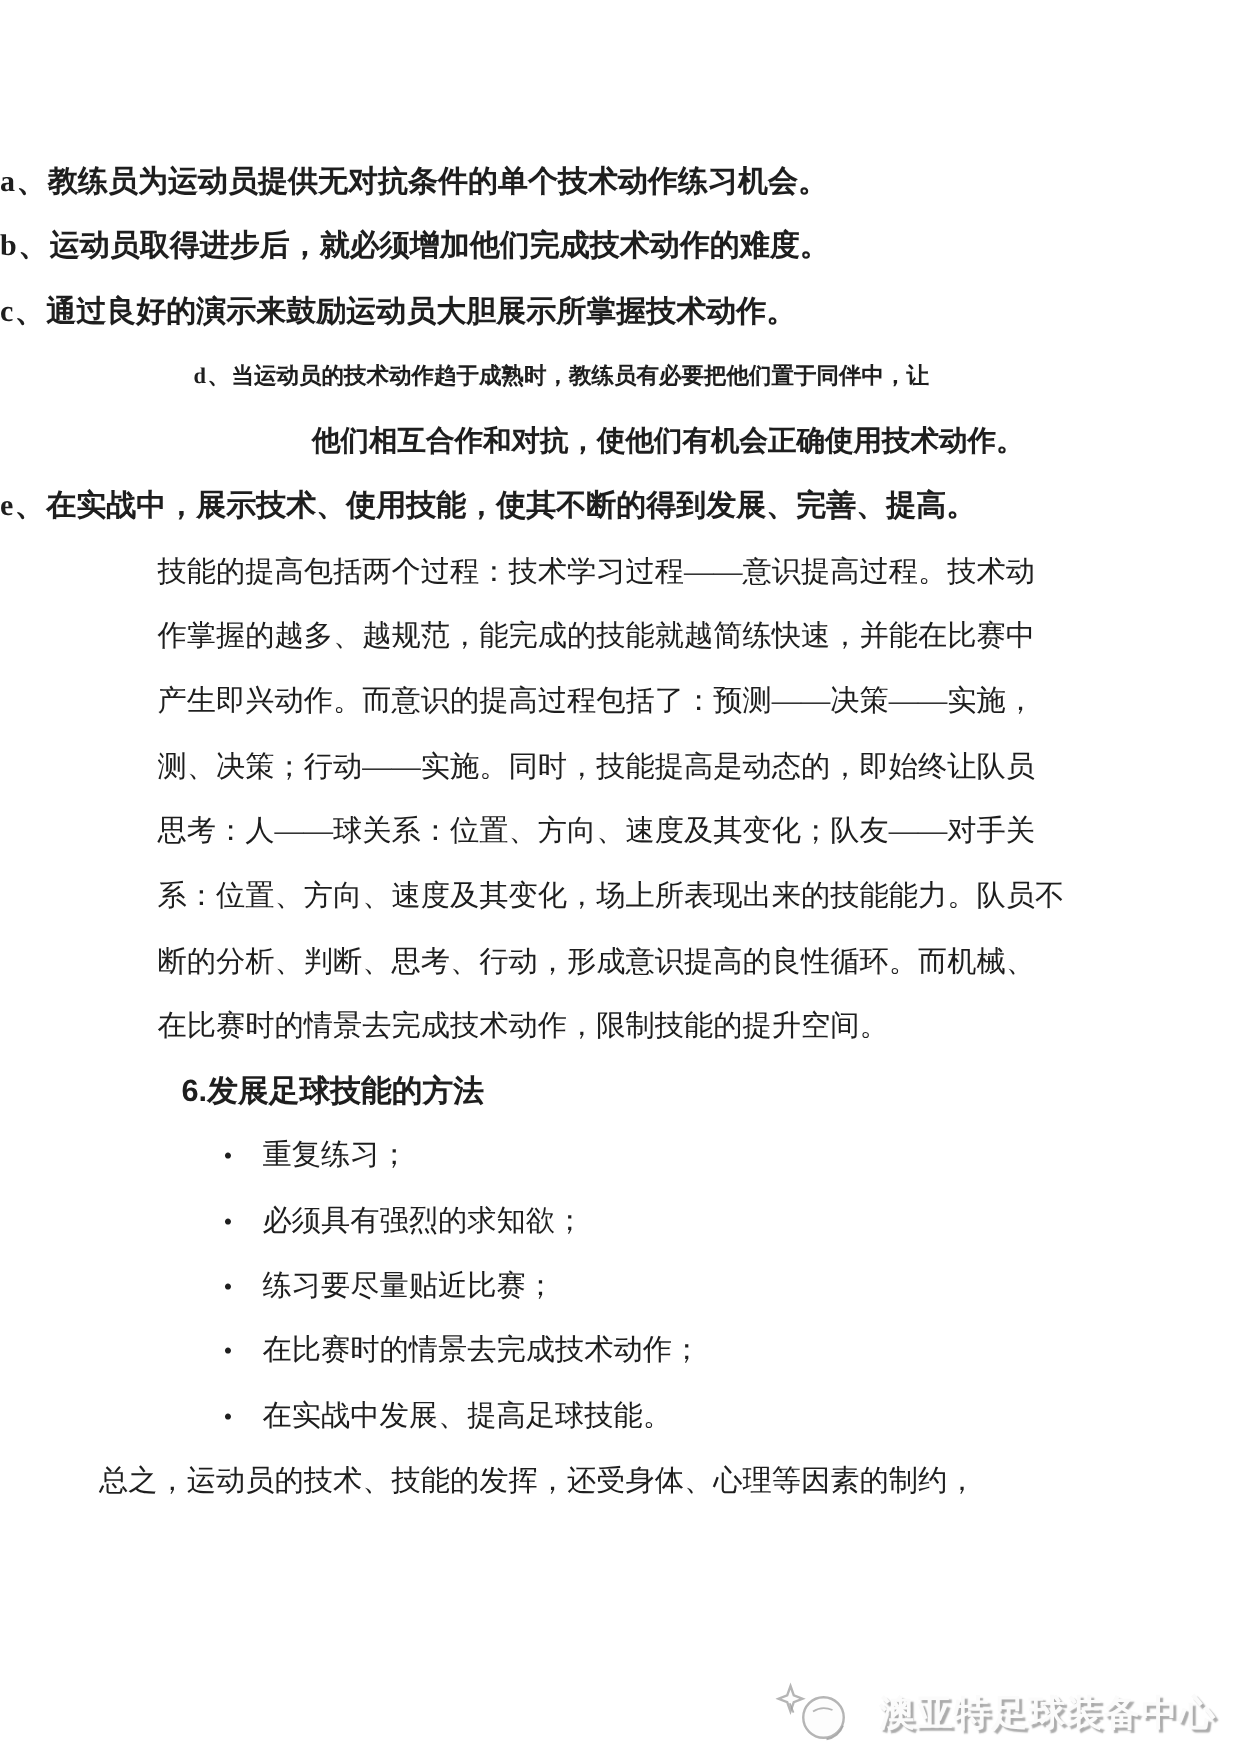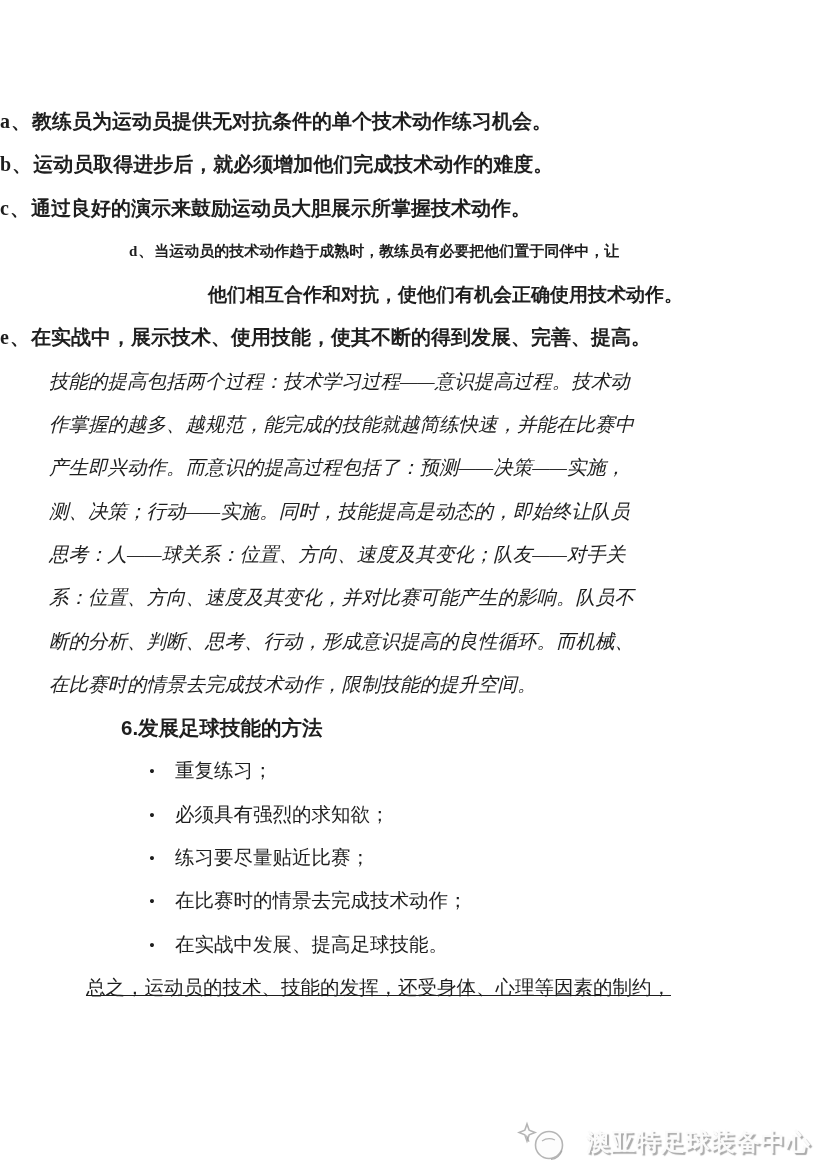--- a/index.html
+++ b/index.html
@@ -27,37 +27,37 @@
     white-space: nowrap;
     font-size: 19.5px;
   }
   
   .line.item       { font-weight: 700; font-size: 20px; }
   .line.item-d     { padding-left: 129px; font-weight: 700; font-size: 15px; }
   .line.item-cont  { padding-left: 172px; font-weight: 700; font-size: 19px; margin-left: 36px; }
   .line.item .lbl,
   .line.item-d .lbl { letter-spacing: 1px; }
   
-  .line.para       { padding-left: 49px; font-style: italic; }
+  .line.para       { padding-left: 105px; }
   
   .line.heading {
     padding-left: 121px;
     font-family: "Liberation Sans", "DejaVu Sans", sans-serif;
     font-weight: 700;
     font-size: 20.5px;
   }
   
   .line.bullet     { padding-left: 149px; }
   .line.bullet .dot {
     display: inline-block;
     width: 26px;
     font-size: 17px;
   }
   
-  .line.closing    { padding-left: 86px; text-decoration: underline; }
+  .line.closing    { padding-left: 66px; }
 
   
   .watermark {
     position: absolute;
     right: 16px;
     bottom: 6px;
     display: flex;
     align-items: center;
     gap: 17px;
   }
@@ -86,21 +86,21 @@
 
   <div class="line item-cont"><span>他们相互合作和对抗，使他们有机会正确使用技术动作。</span></div>
 
   <div class="line item"><span class="lbl">e、</span><span>在实战中，展示技术、使用技能，使其不断的得到发展、完善、提高。</span></div>
 
   <div class="line para">技能的提高包括两个过程：技术学习过程——意识提高过程。技术动</div>
   <div class="line para">作掌握的越多、越规范，能完成的技能就越简练快速，并能在比赛中</div>
   <div class="line para">产生即兴动作。而意识的提高过程包括了：预测——决策——实施，</div>
   <div class="line para">测、决策；行动——实施。同时，技能提高是动态的，即始终让队员</div>
   <div class="line para">思考：人——球关系：位置、方向、速度及其变化；队友——对手关</div>
-  <div class="line para">系：位置、方向、速度及其变化，并对比赛可能产生的影响。队员不</div>
+  <div class="line para">系：位置、方向、速度及其变化，场上所表现出来的技能能力。队员不</div>
   <div class="line para">断的分析、判断、思考、行动，形成意识提高的良性循环。而机械、</div>
   <div class="line para">在比赛时的情景去完成技术动作，限制技能的提升空间。</div>
 
   <div class="line heading">6.发展足球技能的方法</div>
 
   <div class="line bullet"><span class="dot">•</span><span>重复练习；</span></div>
   <div class="line bullet"><span class="dot">•</span><span>必须具有强烈的求知欲；</span></div>
   <div class="line bullet"><span class="dot">•</span><span>练习要尽量贴近比赛；</span></div>
   <div class="line bullet"><span class="dot">•</span><span>在比赛时的情景去完成技术动作；</span></div>
   <div class="line bullet"><span class="dot">•</span><span>在实战中发展、提高足球技能。</span></div>

